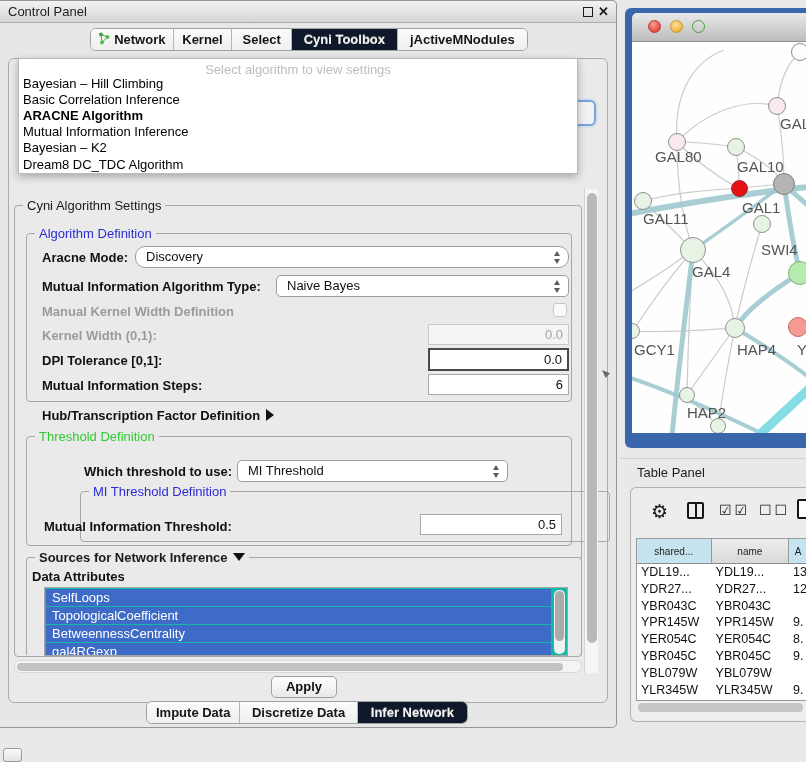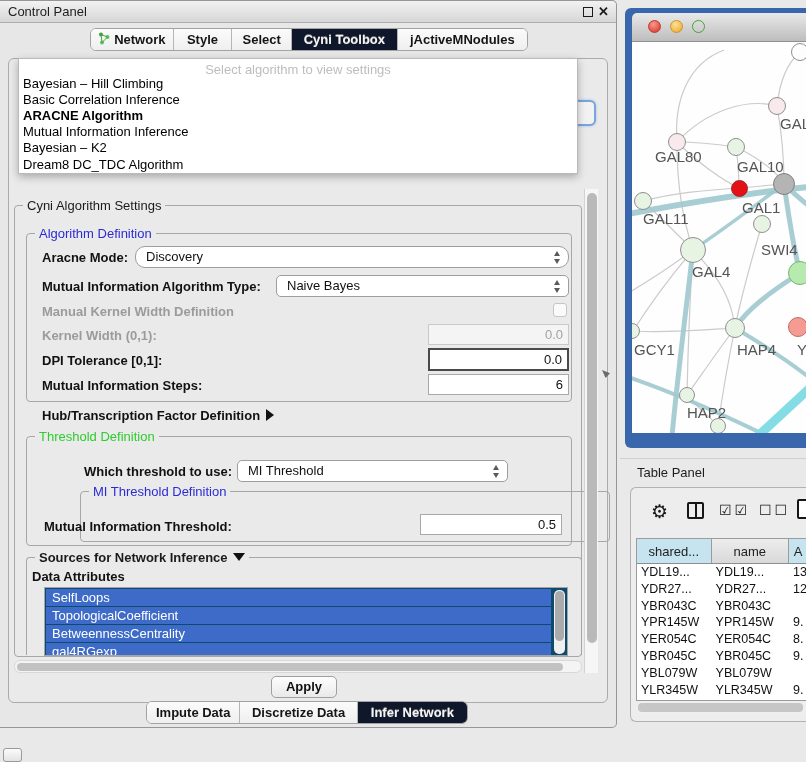--- a/index.html
+++ b/index.html
@@ -51,21 +51,21 @@
   .field { position:absolute; height:21px; background:#FFF; border:1px solid #A8A8A8; font-size:13px; color:#111; text-align:right; padding:2px 5px 0 0; }
   .field.dis { background:#F4F4F4; border-color:#C9C9C9; color:#A2A2A2; }
   .field.focus { border:2px solid #4A4A4A; height:23px; }
 
   .cb { position:absolute; width:14px; height:14px; background:#FAFAFA; border:1px solid #C6C6C6; border-radius:3px; }
 
   .tri-right { display:inline-block; width:0; height:0; border-top:6px solid transparent; border-bottom:6px solid transparent; border-left:8px solid #111; margin-left:6px; vertical-align:-1px; }
   .tri-down  { display:inline-block; width:0; height:0; border-left:6px solid transparent; border-right:6px solid transparent; border-top:8px solid #111; margin-left:5px; vertical-align:1px; }
 
   
-  .attr-list { left:44px; top:586px; width:524px; height:69px; background:#0c4a6e; border:1px solid #A5A5A5; overflow:hidden; }
+  .attr-list { left:44px; top:586px; width:524px; height:69px; background:#14b8a6; border:1px solid #A5A5A5; overflow:hidden; }
   .attr-item { height:17px; line-height:17px; background:#3D6BC7; color:#FFF; font-size:13px; padding-left:6px; margin:1px 16px 0 1px; }
   .list-vscroll { position:absolute; right:2px; top:2px; width:11px; height:64px; background:#F0F0F0; border-radius:5px; }
   .list-vthumb { position:absolute; left:1px; top:1px; width:9px; height:50px; background:#ABABAB; border-radius:5px; }
 
   .hscroll { left:14px; top:659px; width:568px; height:13px; background:#F4F4F4; border:1px solid #D8D8D8; border-radius:6px; }
   .hthumb { position:absolute; left:2px; top:1.5px; width:546px; height:8px; background:#C2C2C2; border-radius:4px; }
 
   .panel-vscroll { left:584px; top:188px; width:14px; height:484px; background:#F6F6F6; border-left:1px solid #D2D2D2; }
   .panel-vthumb { position:absolute; left:1.5px; top:4px; width:10px; height:450px; background:#B9B9B9; border-radius:5px; }
 
@@ -83,21 +83,21 @@
   .tp-title { left:637px; top:465px; font-size:13px; color:#1d1d1d; }
   .tp-panel { left:630px; top:487px; width:176px; height:235px; background:#EDEDED; border:1.5px solid #B2B2B2; border-radius:6px 0 0 6px; border-right:none; overflow:hidden; }
   .tp-toolbar { position:absolute; left:0; top:0; width:100%; height:50px; }
   .gear { position:absolute; left:20px; top:12px; font-size:19px; color:#161616; }
   .colicon { position:absolute; left:56px; top:14px; width:17px; height:17px; border:2px solid #161616; border-radius:2px; }
   .colicon:before { content:""; position:absolute; left:5.5px; top:0; width:2px; height:13px; background:#161616; }
   .cbx { position:absolute; top:14px; font-size:14px; color:#161616; letter-spacing:3px; }
   .pageicon { position:absolute; left:166px; top:11px; width:16px; height:20px; border:2px solid #161616; border-radius:2px; background:#FFF; }
   .tbl { position:absolute; left:5px; top:50px; width:171px; height:163px; background:#FFF; border:1px solid #9B9B9B; border-right:none; overflow:hidden; }
   .tbl-head { display:flex; height:25px; border-bottom:1px solid #8E8E8E; }
-  .th { font-size:13px; color:#222; text-align:center; line-height:25px; border-right:1px solid #9B9B9B; overflow:hidden; white-space:nowrap; }
+  .th { font-size:10px; color:#222; text-align:center; line-height:25px; border-right:1px solid #9B9B9B; overflow:hidden; white-space:nowrap; }
   .th.blue { background:#C6E3F0; }
   .th.gray { background:linear-gradient(#EDEDED,#D9D9D9); }
   .tr { display:flex; height:16.8px; }
   .td { font-size:12.5px; color:#111; line-height:16.8px; padding-left:4px; overflow:hidden; white-space:nowrap; }
   .tbl-hscroll { position:absolute; left:5px; top:213px; width:171px; height:13px; background:#EFEFEF; border-radius:6px; }
   .tbl-hthumb { position:absolute; left:2px; top:2px; width:165px; height:9px; background:#C6C6C6; border-radius:4px; }
 
   .hairline { background:#CFCFCF; }
   .mini-btn { left:3px; top:748px; width:19px; height:14px; background:linear-gradient(#FBFBFB,#E3E3E3); border:1px solid #9A9A9A; border-radius:3px; }
   .cursor { left:602px; top:370px; width:8px; height:8px; background:#6b6b6b; clip-path:polygon(0 0, 100% 40%, 45% 100%); }
@@ -121,21 +121,21 @@
           <svg width="13" height="13" viewBox="0 0 13 13">
               <circle cx="3" cy="2.5" r="2" fill="#3BA13B"></circle>
               <circle cx="9.5" cy="5" r="2" fill="#57C957"></circle>
               <circle cx="4" cy="10.5" r="2" fill="#57C957"></circle>
               <path d="M3 2.5 L9.5 5 L4 10.5 Z" stroke="#4AA64A" fill="none" stroke-width="1"></path>
             </svg>
         </span>
         <span>Network</span>
       </div>
       <div class="seg" style="width:59px;">
-          <span>Style</span>
+          <span>Kernel</span>
         </div>
       <div class="seg" style="width:60px;">
           <span>Select</span>
         </div>
       <div class="seg sel" style="width:106px;">
           <span>Cyni Toolbox</span>
         </div>
       <div class="seg" style="width:130px;">
           <span>jActiveMNodules</span>
         </div>

